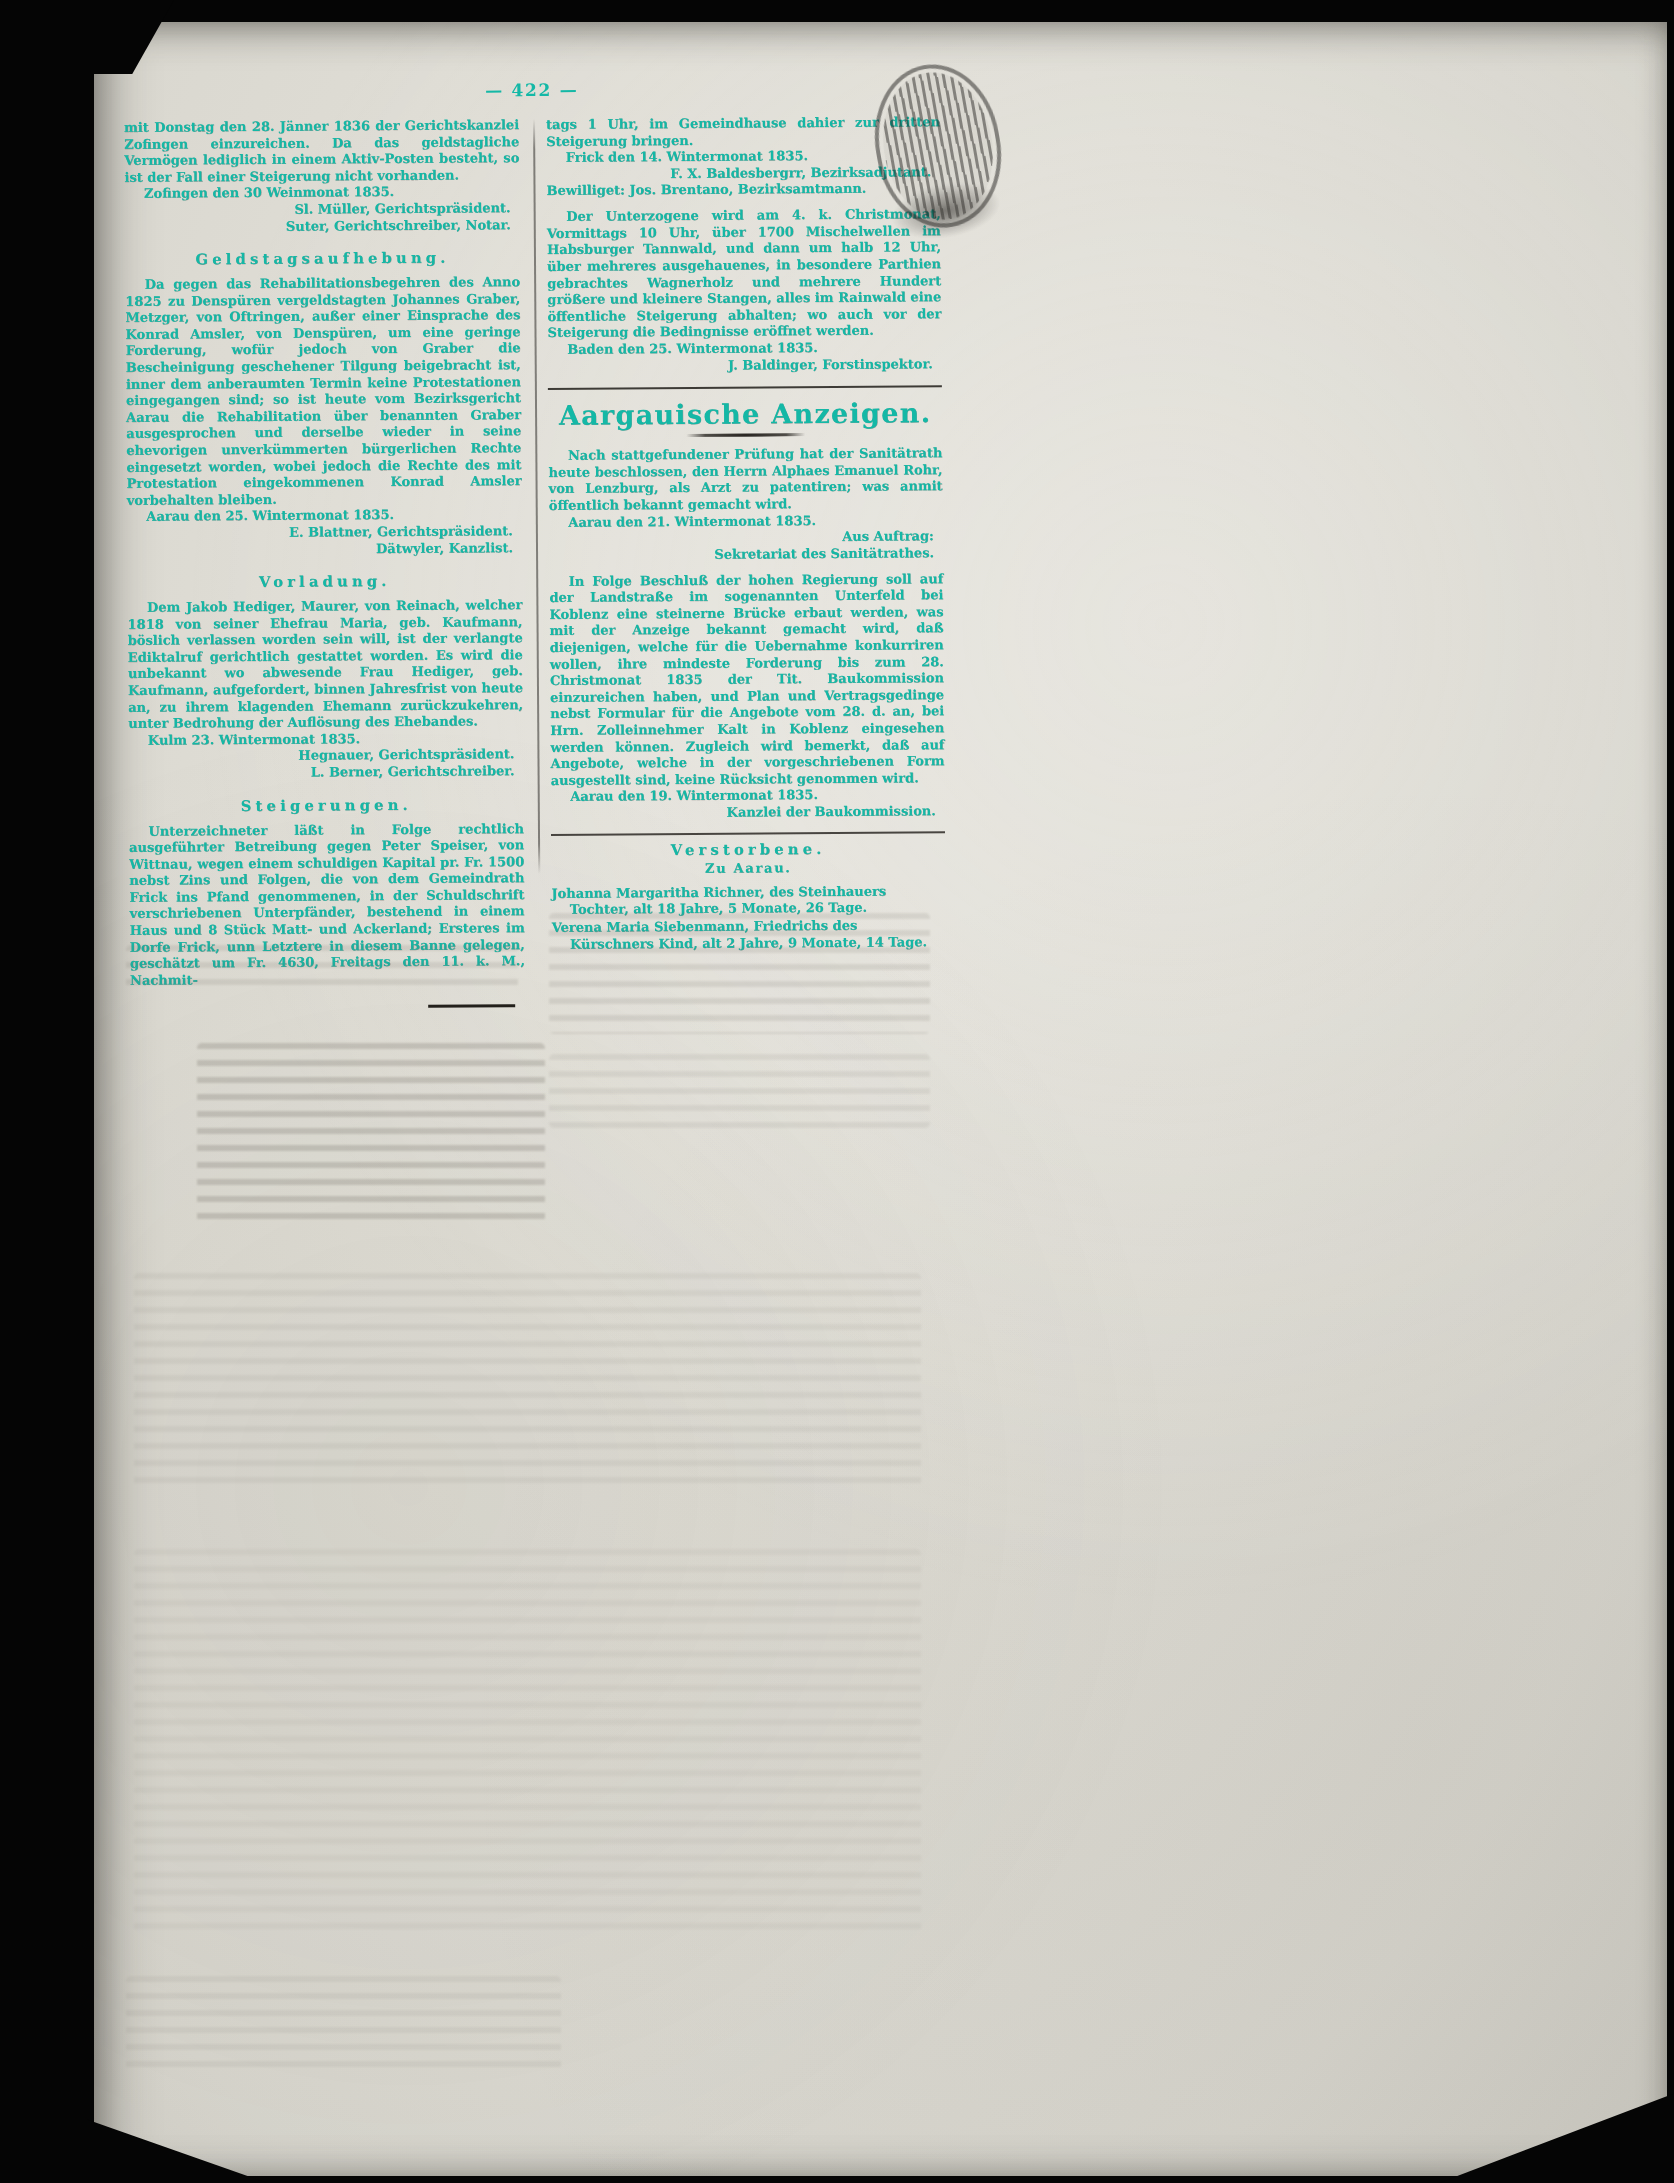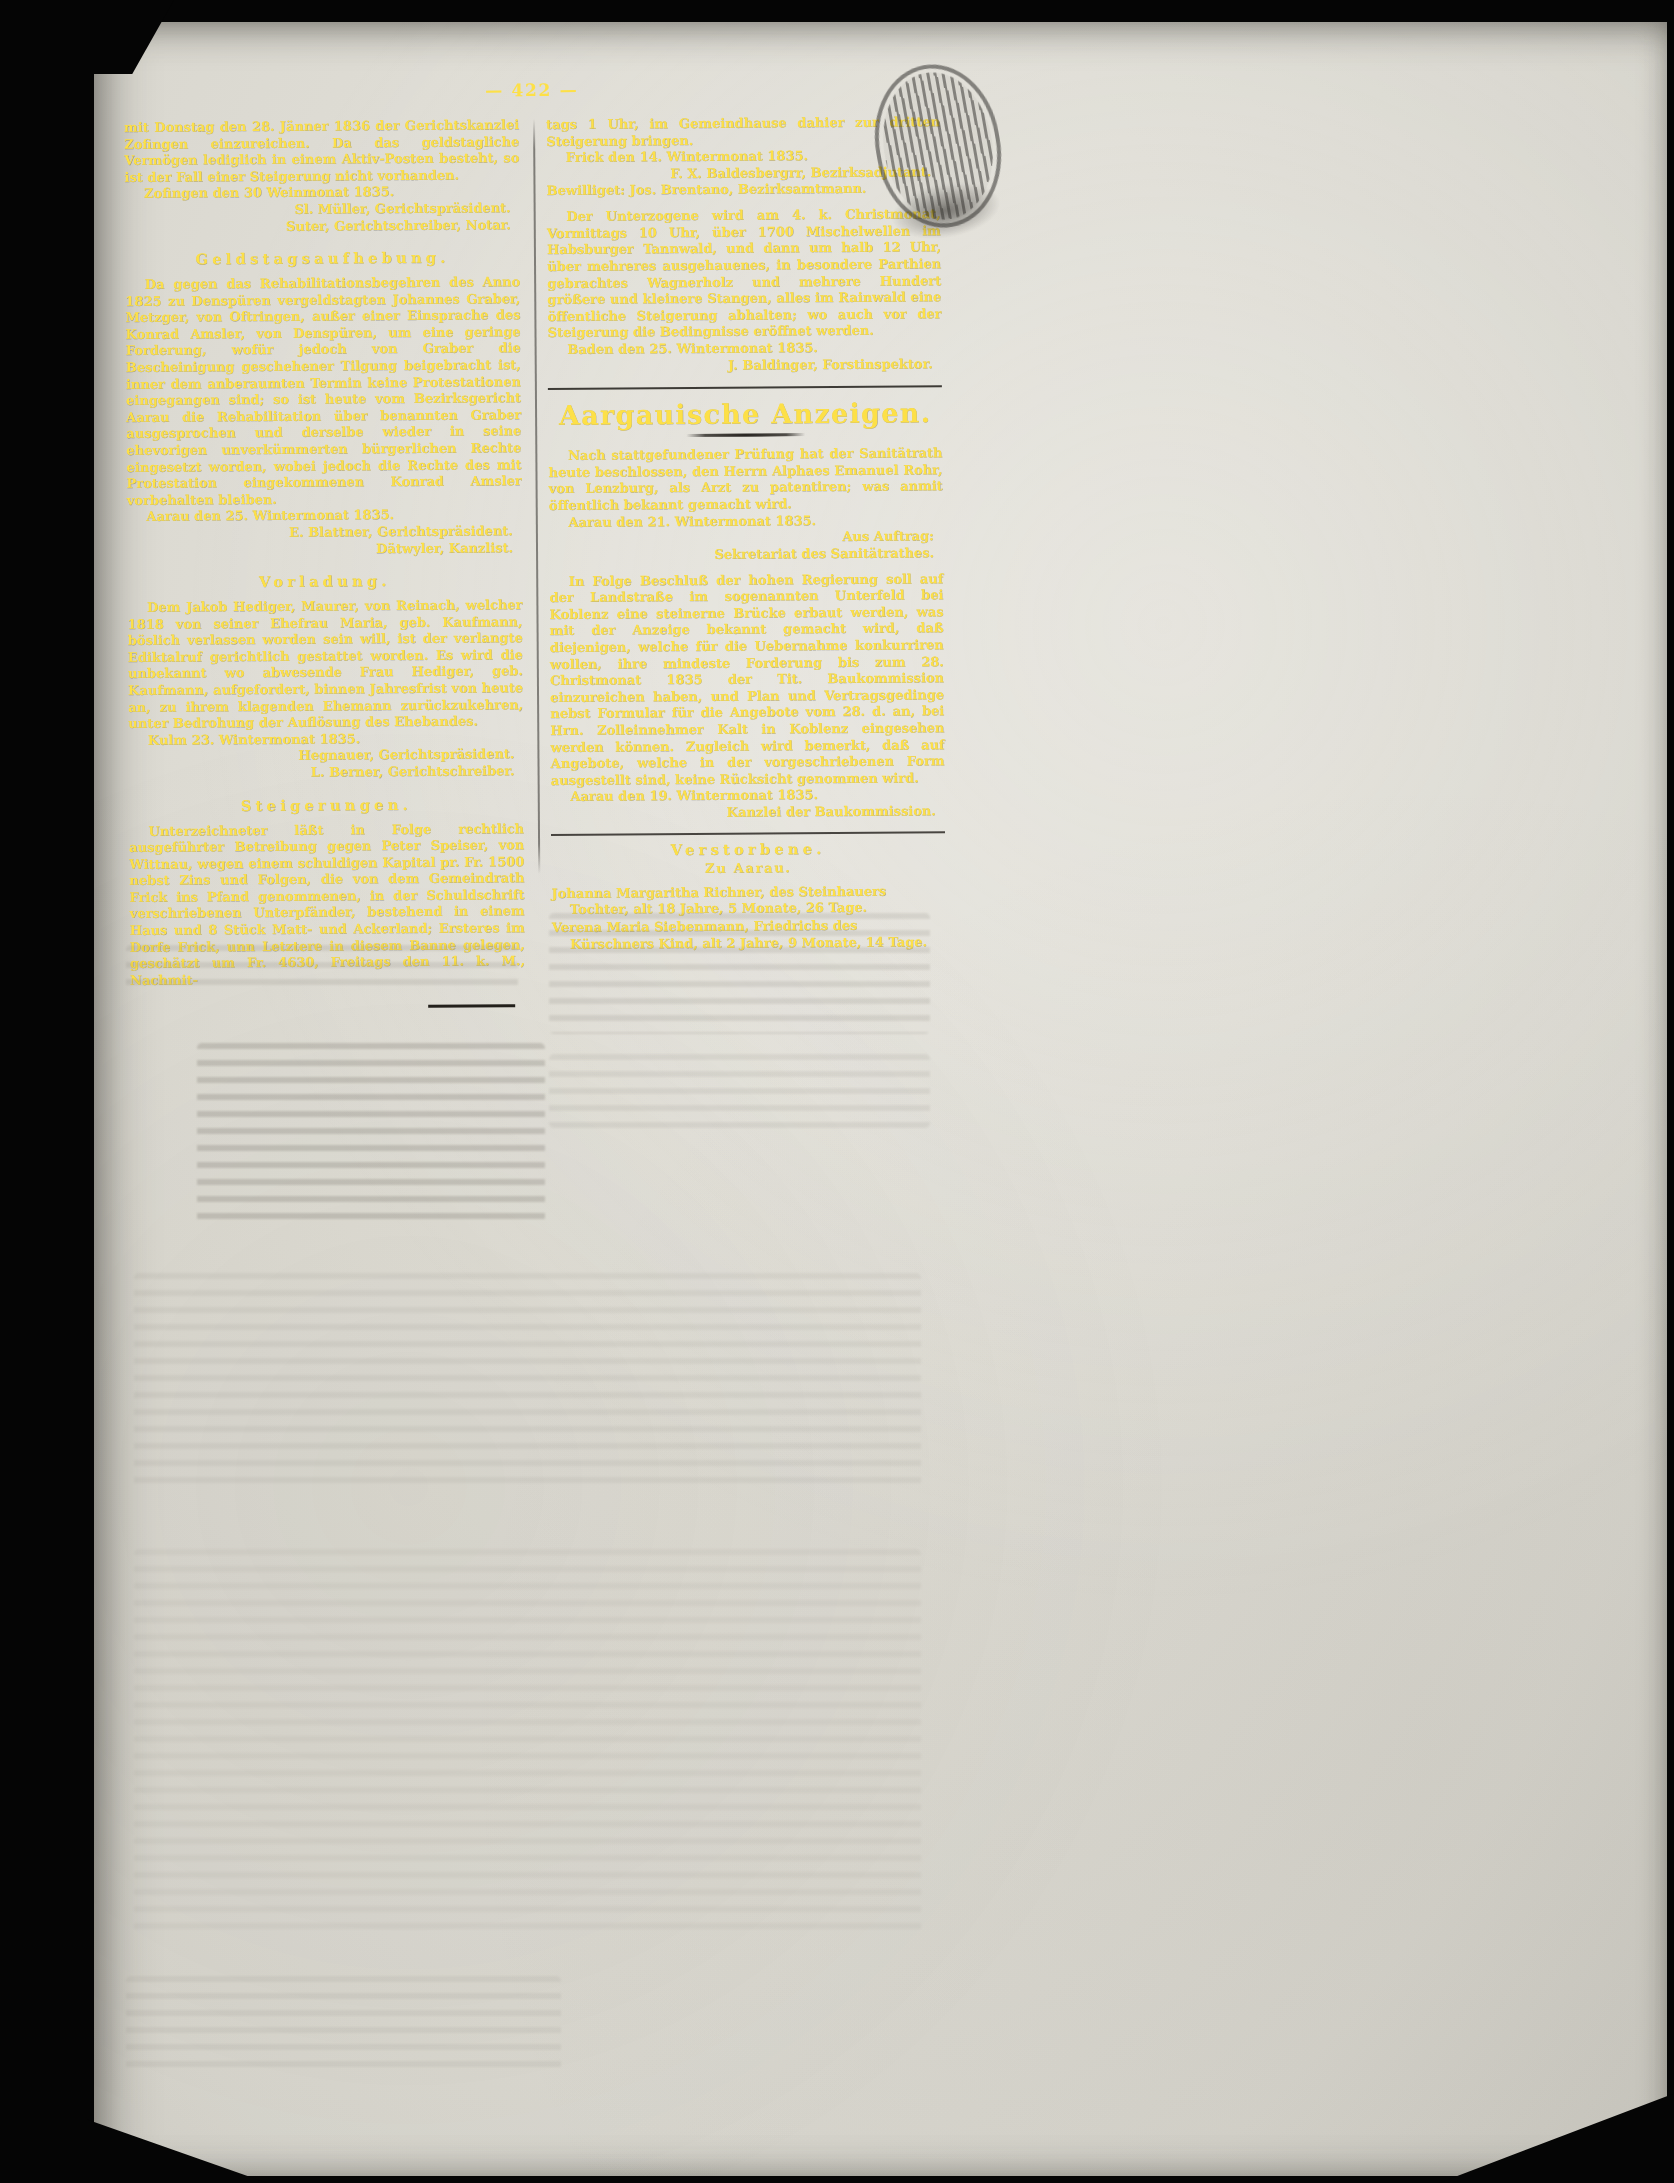--- a/index.html
+++ b/index.html
@@ -1,17 +1,17 @@
 <!DOCTYPE html>
 <html lang="de" style="font-size:13.4px"><head>
 <meta charset="utf-8">
 <style>
   html,body{margin:0;padding:0;background:#050505;}
   #scan{position:relative;width:1675px;height:2183px;background:#050505;overflow:hidden;
-        font-family:"DejaVu Serif", serif;color:#fde047;}
+        font-family:"DejaVu Serif", serif;color:#14b8a6;}
   
   #paper{position:absolute;left:94px;top:22px;right:8.4px;bottom:6.7px;
     background:radial-gradient(ellipse at 42% 32%, #e4e2db 0%, #dedcd4 40%, #d5d3cb 78%, #c8c6be 100%);
     box-shadow: inset 28.5px 0 50px -18.4px rgba(60,58,52,0.55),
                 inset -13.4px 0 28.5px -13.4px rgba(80,78,70,0.35),
                 inset 0 23.4px 37px -18.4px rgba(70,68,62,0.5),
                 inset 0 -18.4px 37px -18.4px rgba(90,88,80,0.35);}
   #paper::after{content:"";position:absolute;inset:0;pointer-events:none;
     background:radial-gradient(circle at 20% 68%, rgba(120,115,100,0.08), transparent 40%),
                radial-gradient(circle at 68% 28%, rgba(255,255,252,0.22), transparent 52%),

